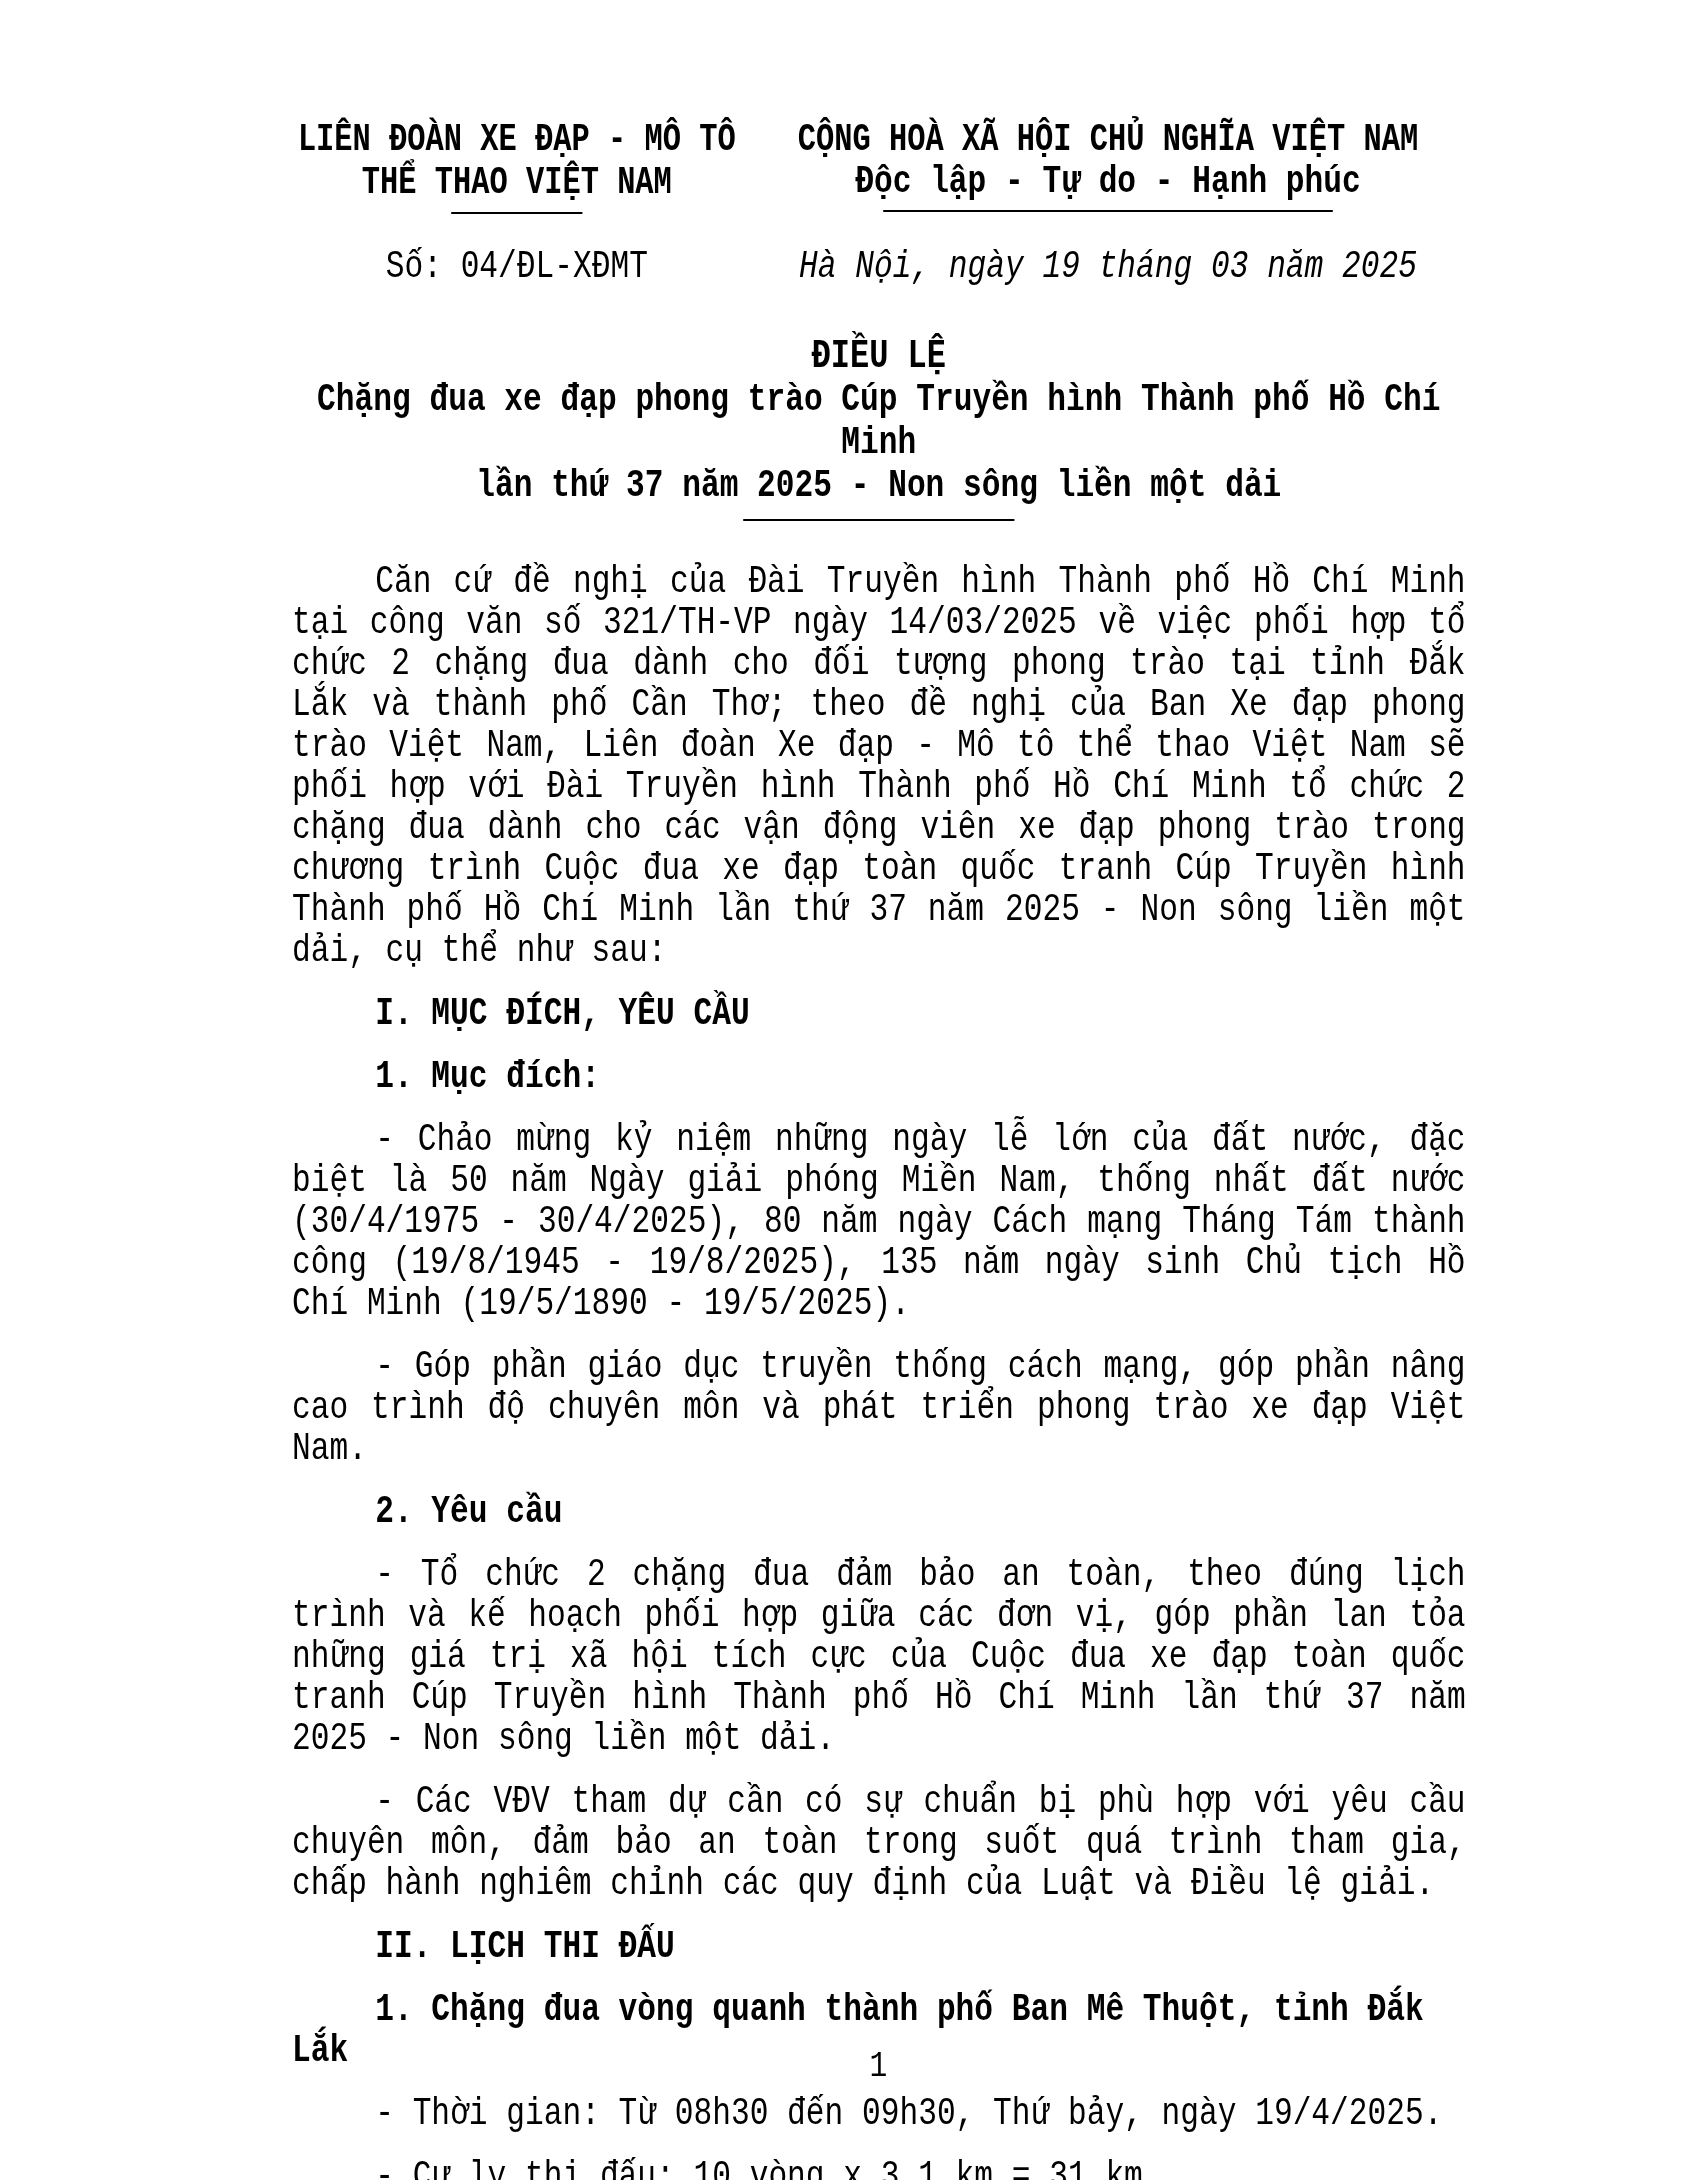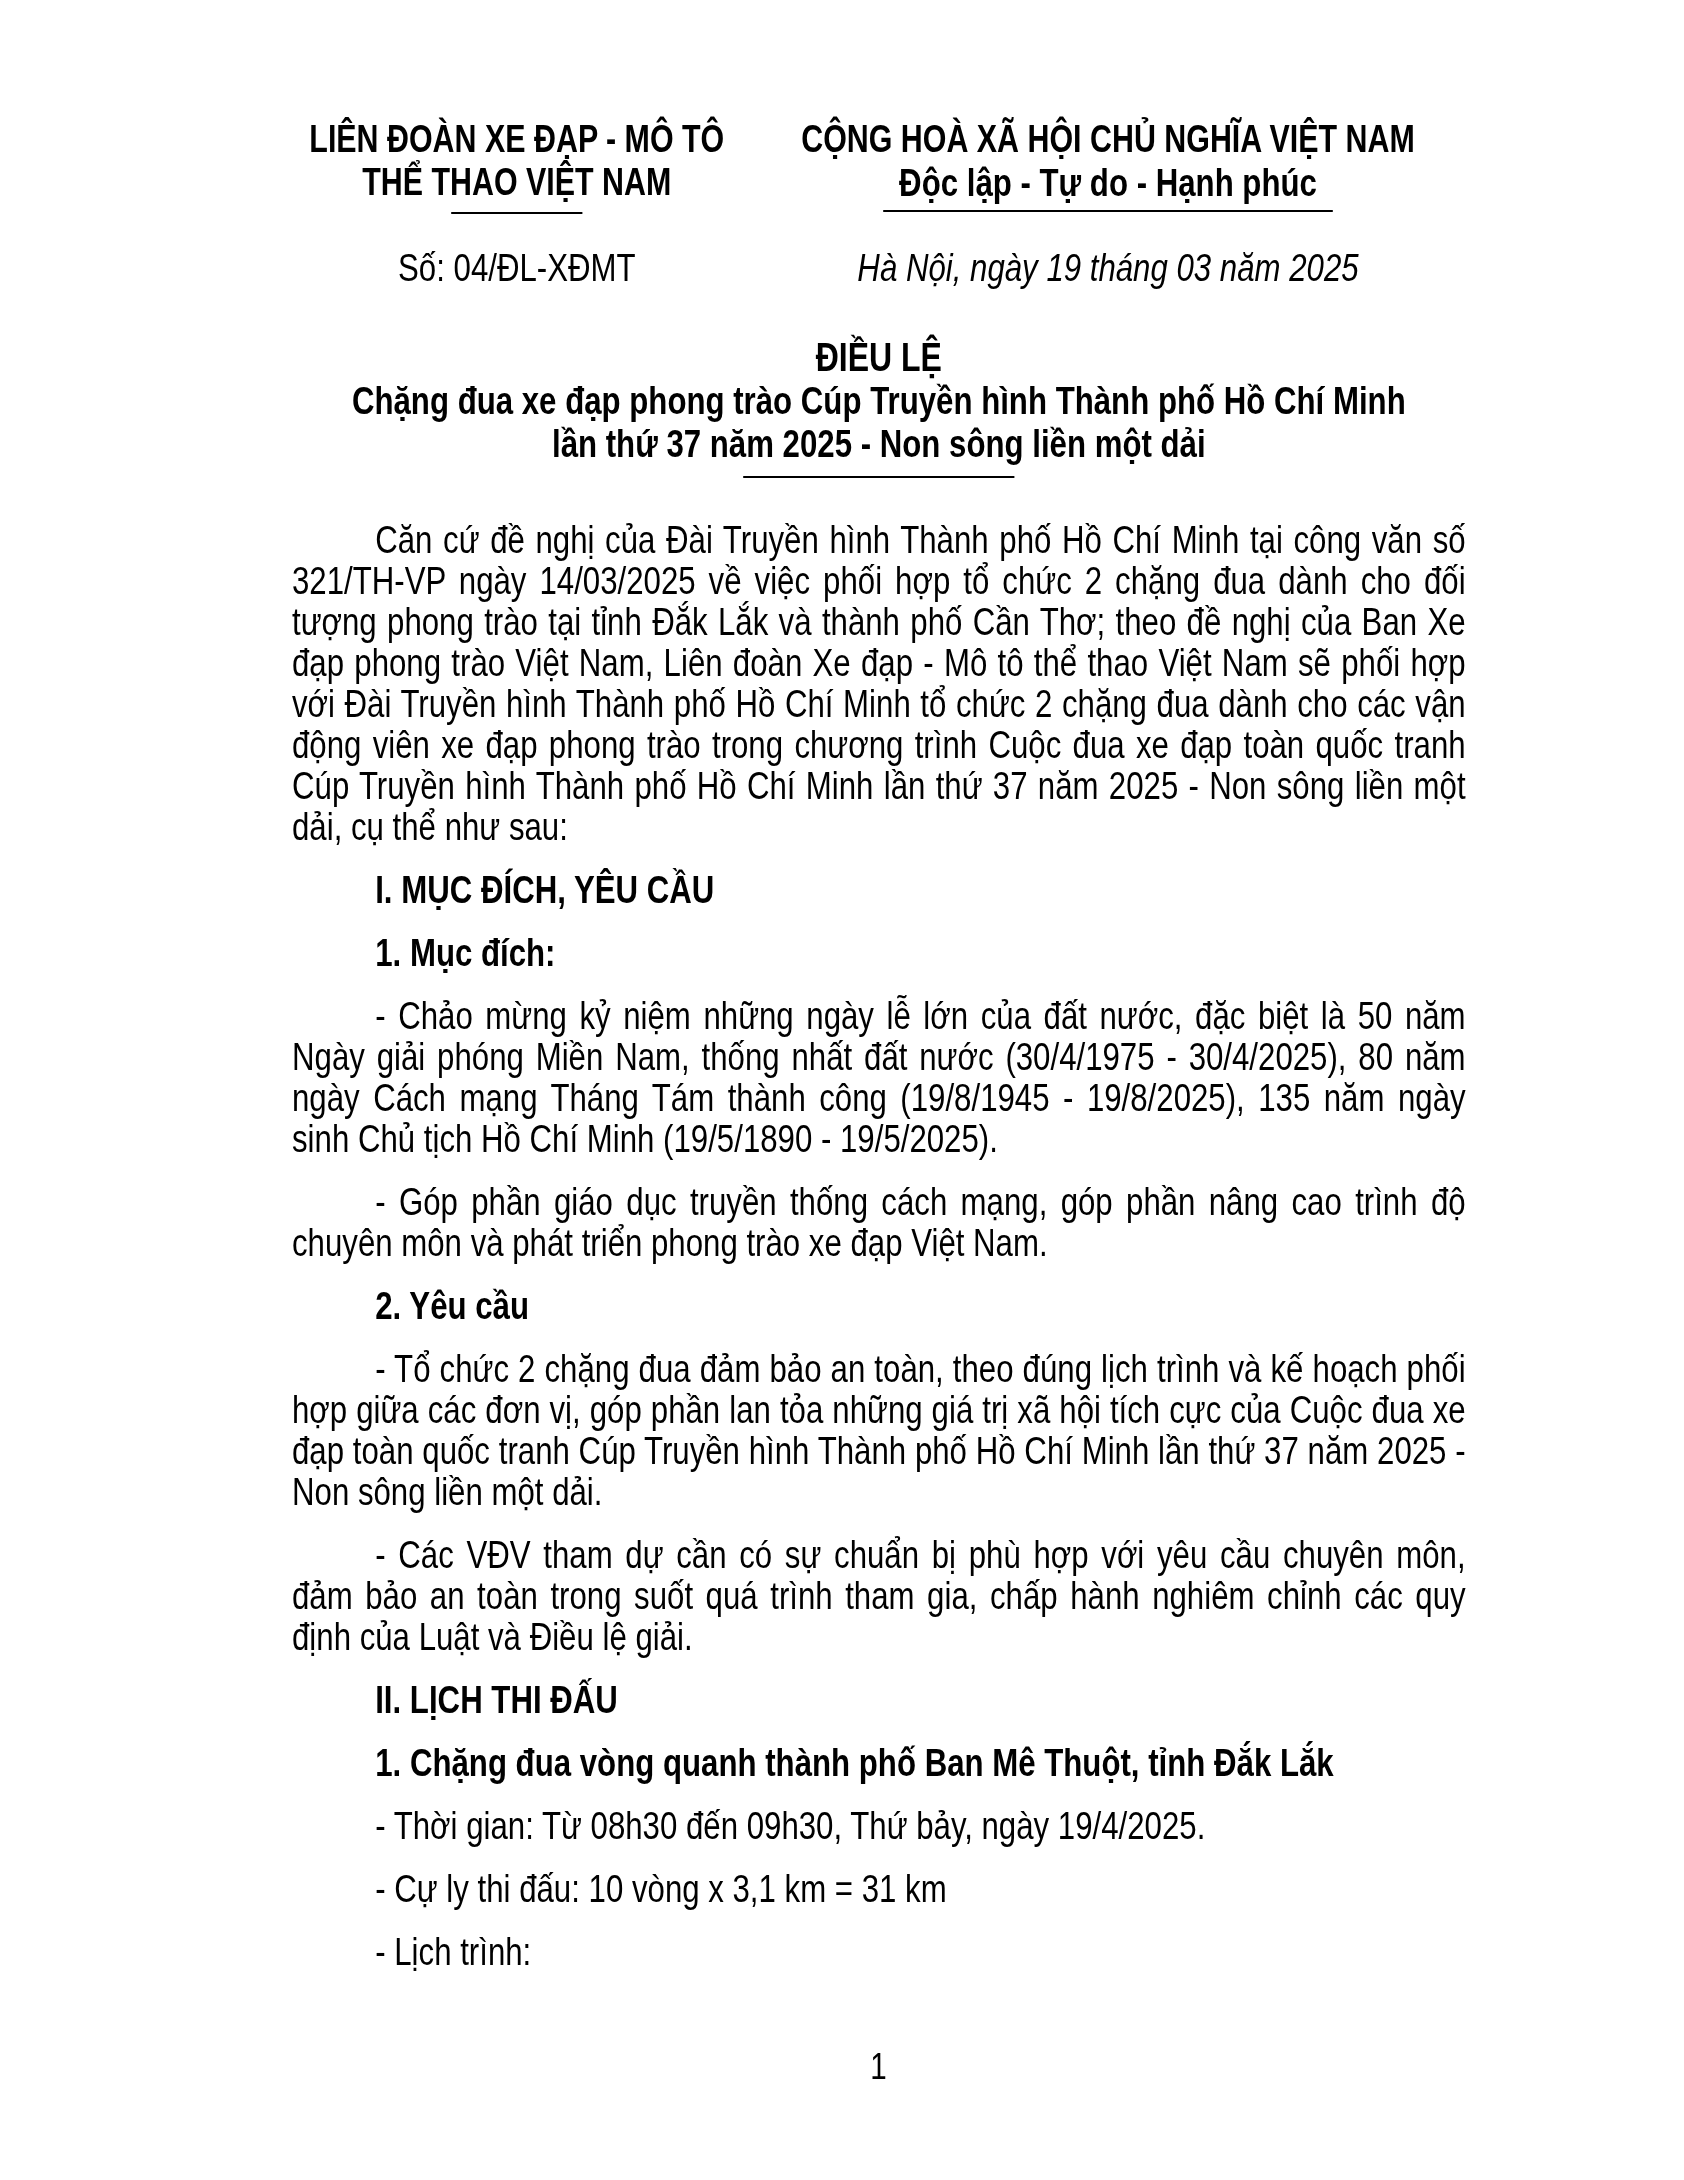--- a/index.html
+++ b/index.html
@@ -4,21 +4,21 @@
 <style>
   html, body { margin: 0; padding: 0; background: #e8e8e8; }
   .page {
     position: relative;
     width: 1685px;
     height: 2181px;
     margin: 0 auto;
     background: #ffffff;
     overflow: hidden;
     color: #000;
-    font-family: Liberation Sans, sans-serif;
+    font-family: Liberation Mono, monospace;
   }
   
   .squeeze {
     position: relative;
     width: 2106px;
     transform: scaleX(0.8);
     transform-origin: 0 0;
     box-sizing: border-box;
     padding: 118px 274px 0 365px;
   }

